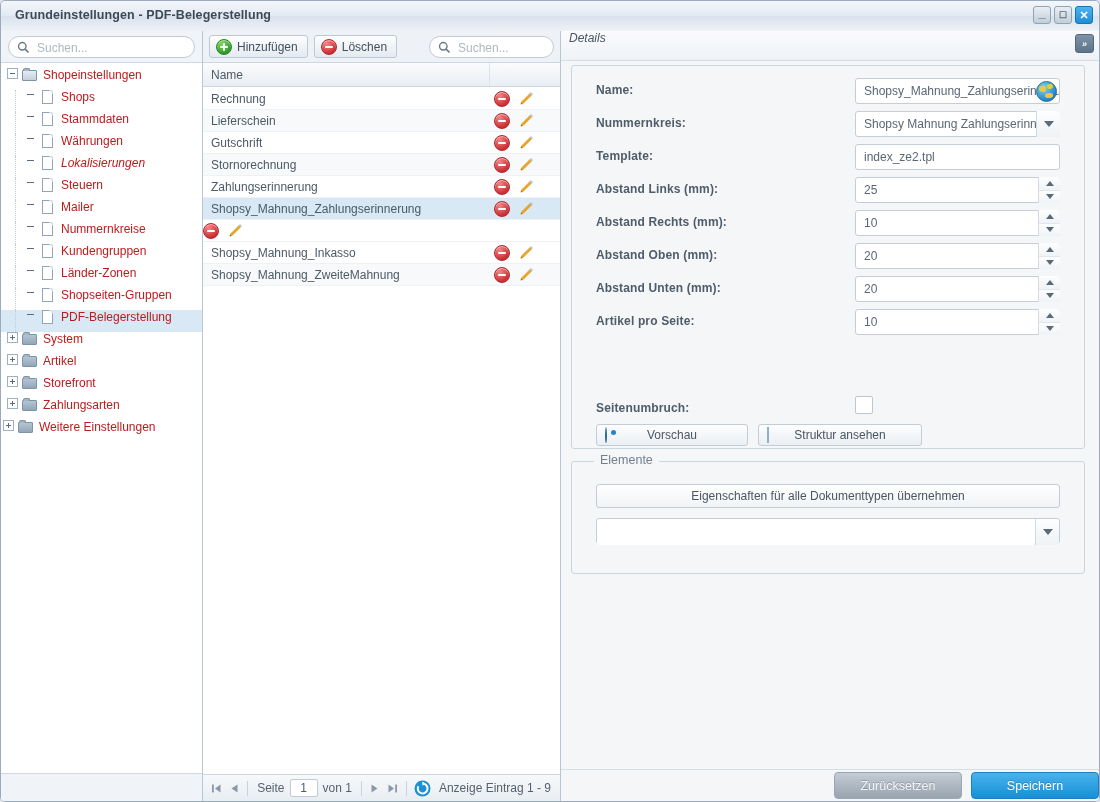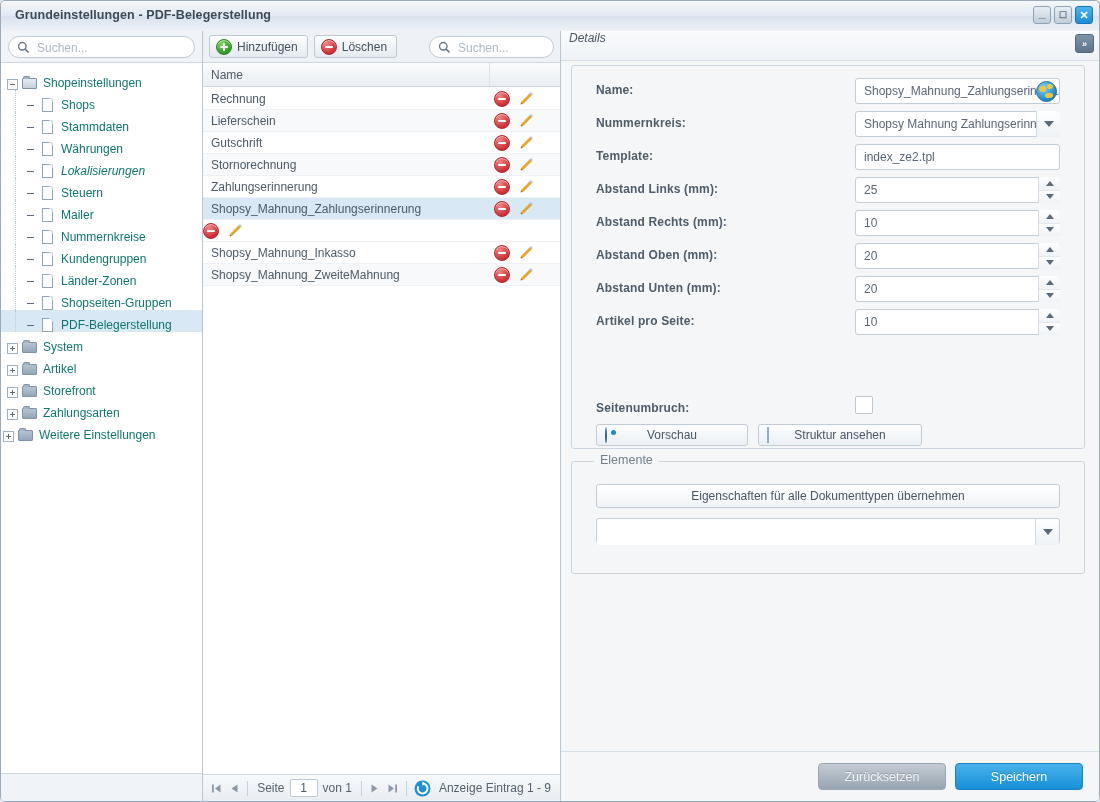--- a/index.html
+++ b/index.html
@@ -73,22 +73,22 @@
     position:absolute;left:26px;top:0;right:8px;height:20px;
     border:0;outline:0;background:transparent;
     font-family:"Liberation Sans",sans-serif;font-size:12px;color:#52606e;
   }
   .searchbox input::placeholder{color:#aeb8c2;}
   .tree{
     position:absolute;left:0;right:0;top:33px;bottom:28px;
     overflow:hidden;padding-top:4px;box-sizing:border-box;
   }
   .tnode{
-    position:relative;height:22px;display:flex;align-items:flex-end;
-    cursor:pointer;font-size:12px;color:#0f766e;
+    position:relative;height:22px;display:flex;align-items:flex-start;
+    cursor:pointer;font-size:12px;color:#b91c1c;
     white-space:nowrap;
   }
   .tnode.sel{background:#d9e8f5;}
   .tnode .expander{
     width:11px;height:11px;box-sizing:border-box;
     border:1px solid #9fb0c0;background:#fff;
     position:relative;flex:0 0 auto;margin-right:4px;
   }
   .tnode .expander:before{
     content:"";position:absolute;left:2px;right:2px;top:4px;height:1px;background:#5a6b7b;
@@ -302,23 +302,23 @@
     border:1px solid #c2ccd6;border-radius:3px;
     background:linear-gradient(to bottom,#ffffff,#f0f3f6);
     display:flex;align-items:center;justify-content:center;
     font-size:12px;color:#495663;cursor:pointer;
   }
   .combo{
     position:absolute;left:24px;right:24px;height:26px;box-sizing:border-box;
     border:1px solid #c4ced8;border-radius:3px;background:#fff;
   }
   .footbar{
-    position:absolute;left:560px;right:0;bottom:0;height:50px;
+    position:absolute;left:560px;right:0;bottom:0;height:32px;
     border-top:1px solid #d5dde5;background:#f4f6f8;
-    display:flex;align-items:center;justify-content:flex-end;gap:9px;padding-right:16px;box-sizing:border-box;
+    display:flex;align-items:center;justify-content:flex-end;gap:9px;box-sizing:border-box;
   }
   .bigbtn{
     height:27px;min-width:128px;padding:0 16px;box-sizing:border-box;
     border-radius:4px;display:flex;align-items:center;justify-content:center;
     font-size:12.5px;cursor:pointer;
   }
   .bigbtn.grey{
     border:1px solid #9aa7b3;color:#f2f5f8;
     background:linear-gradient(to bottom,#c4ccd4,#98a4b0);
     text-shadow:0 -1px 0 rgba(0,0,0,.18);

